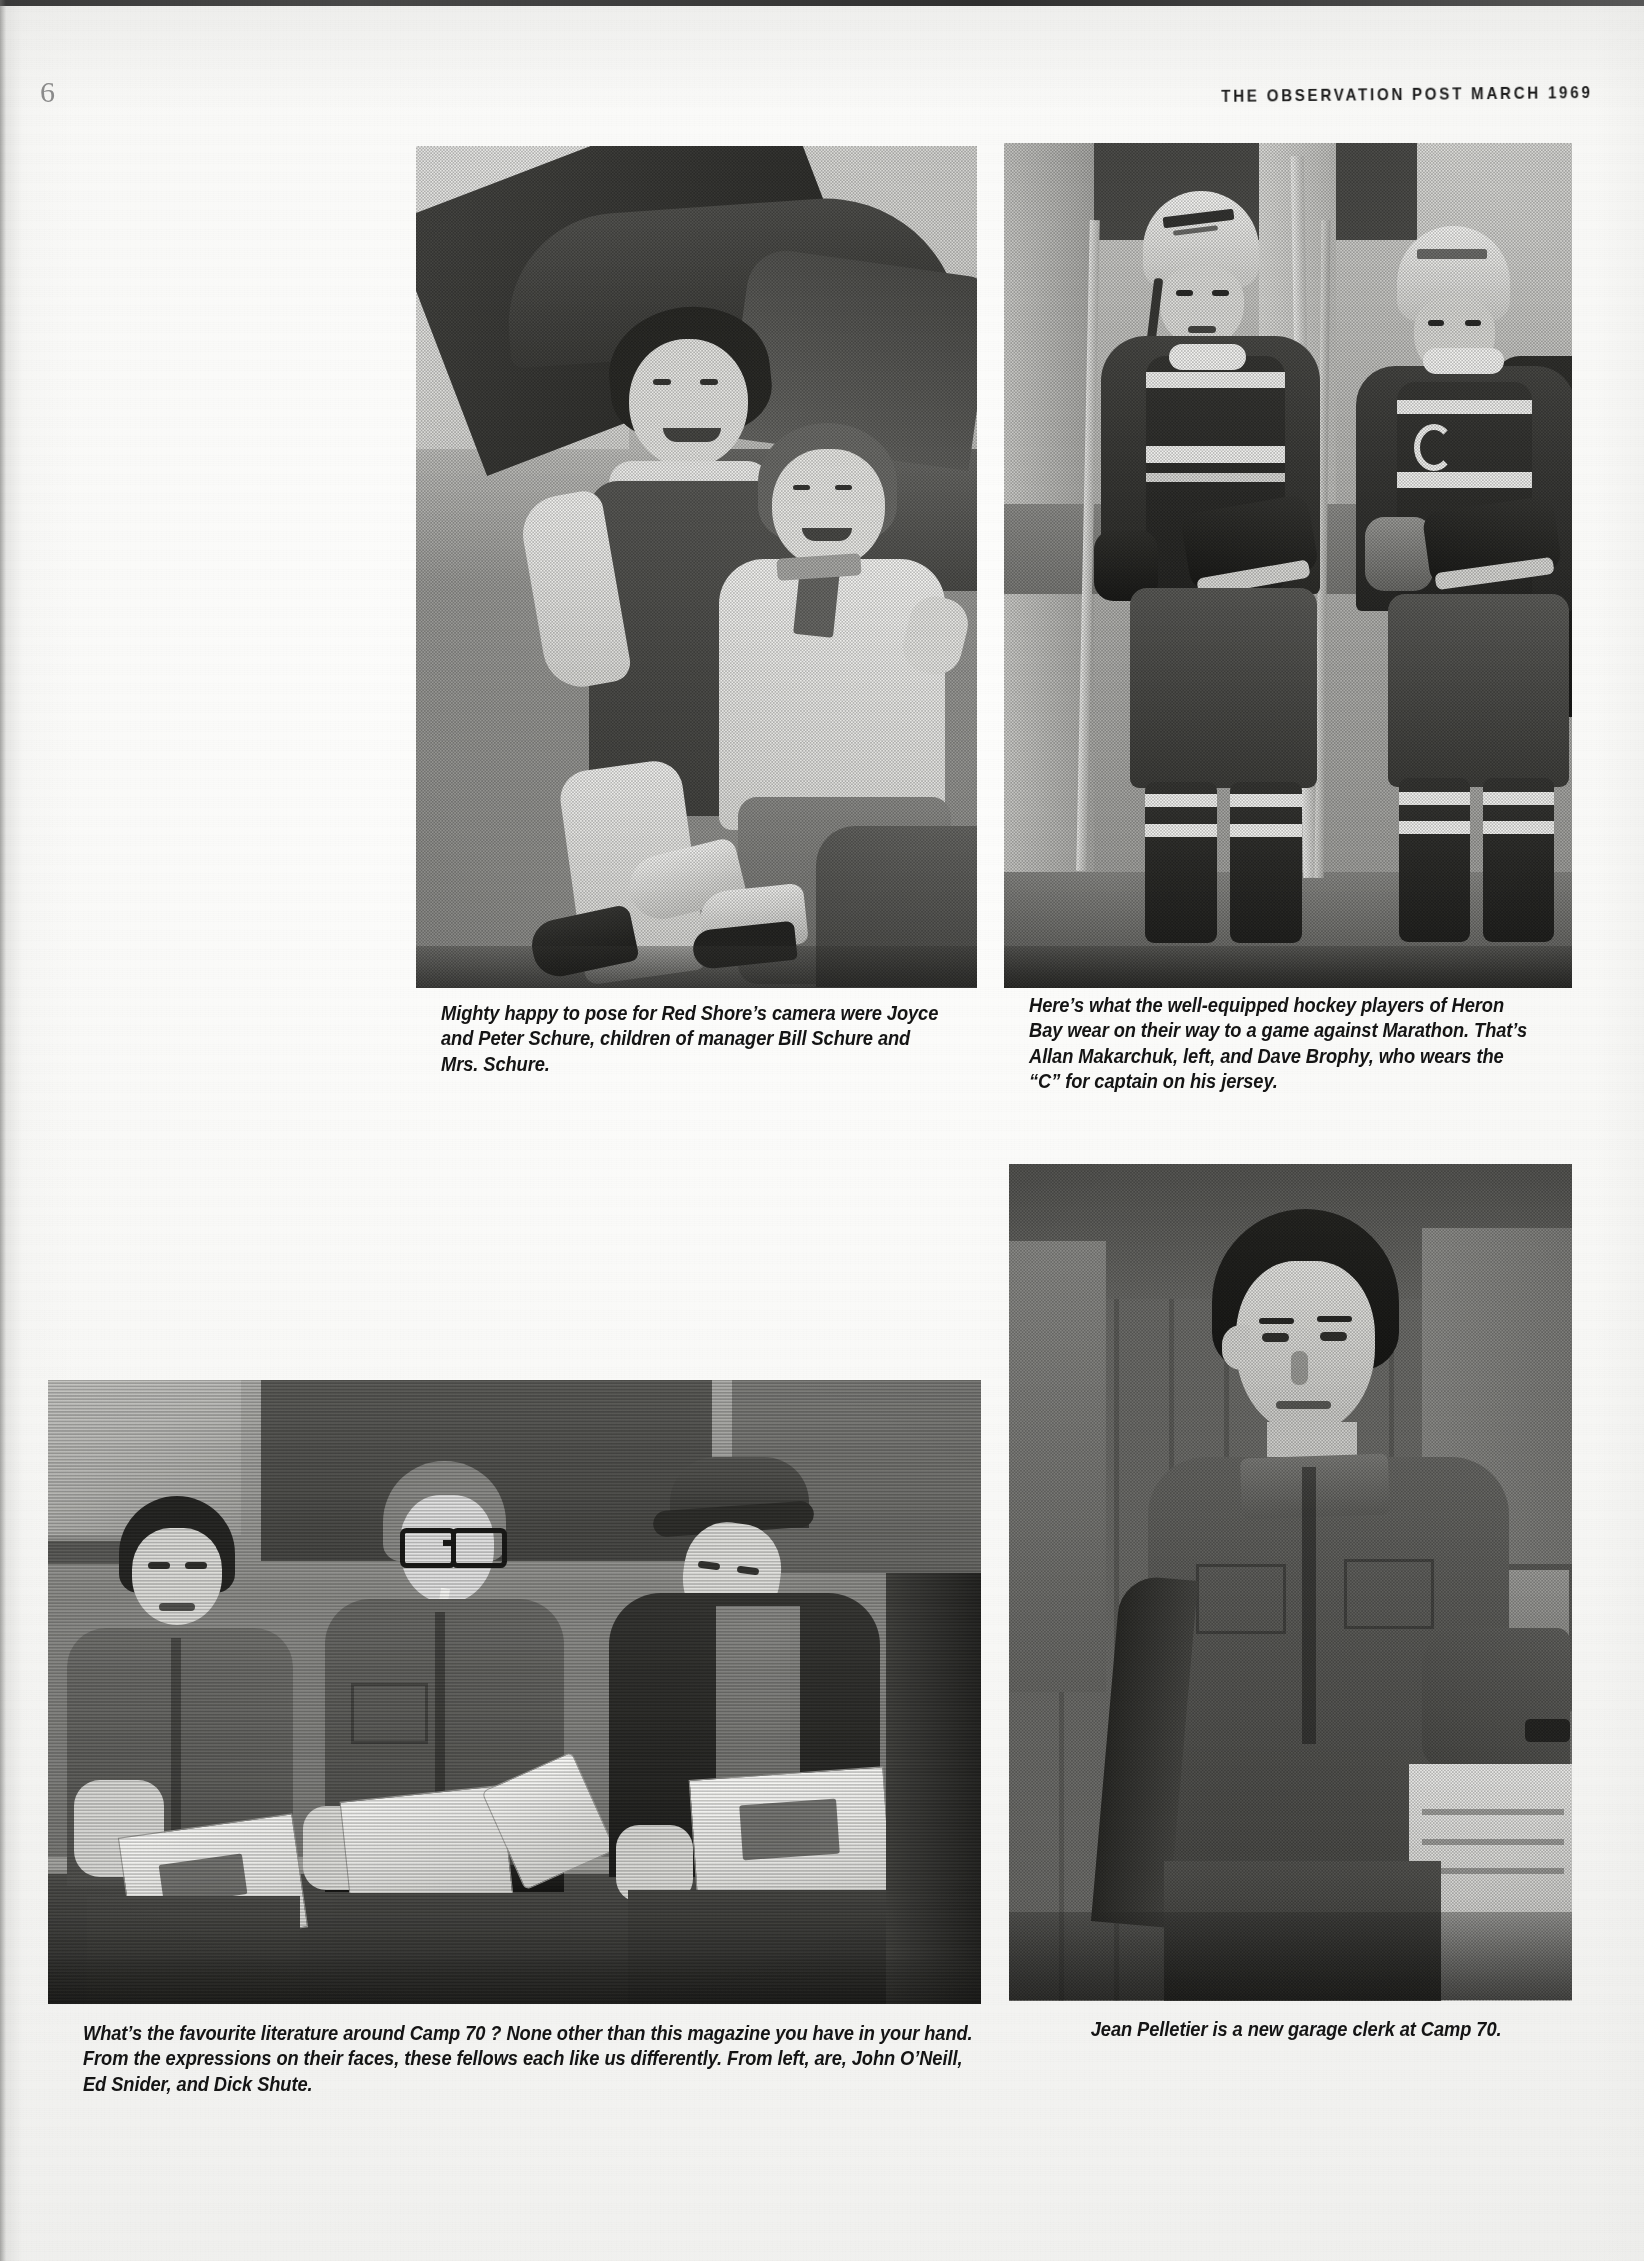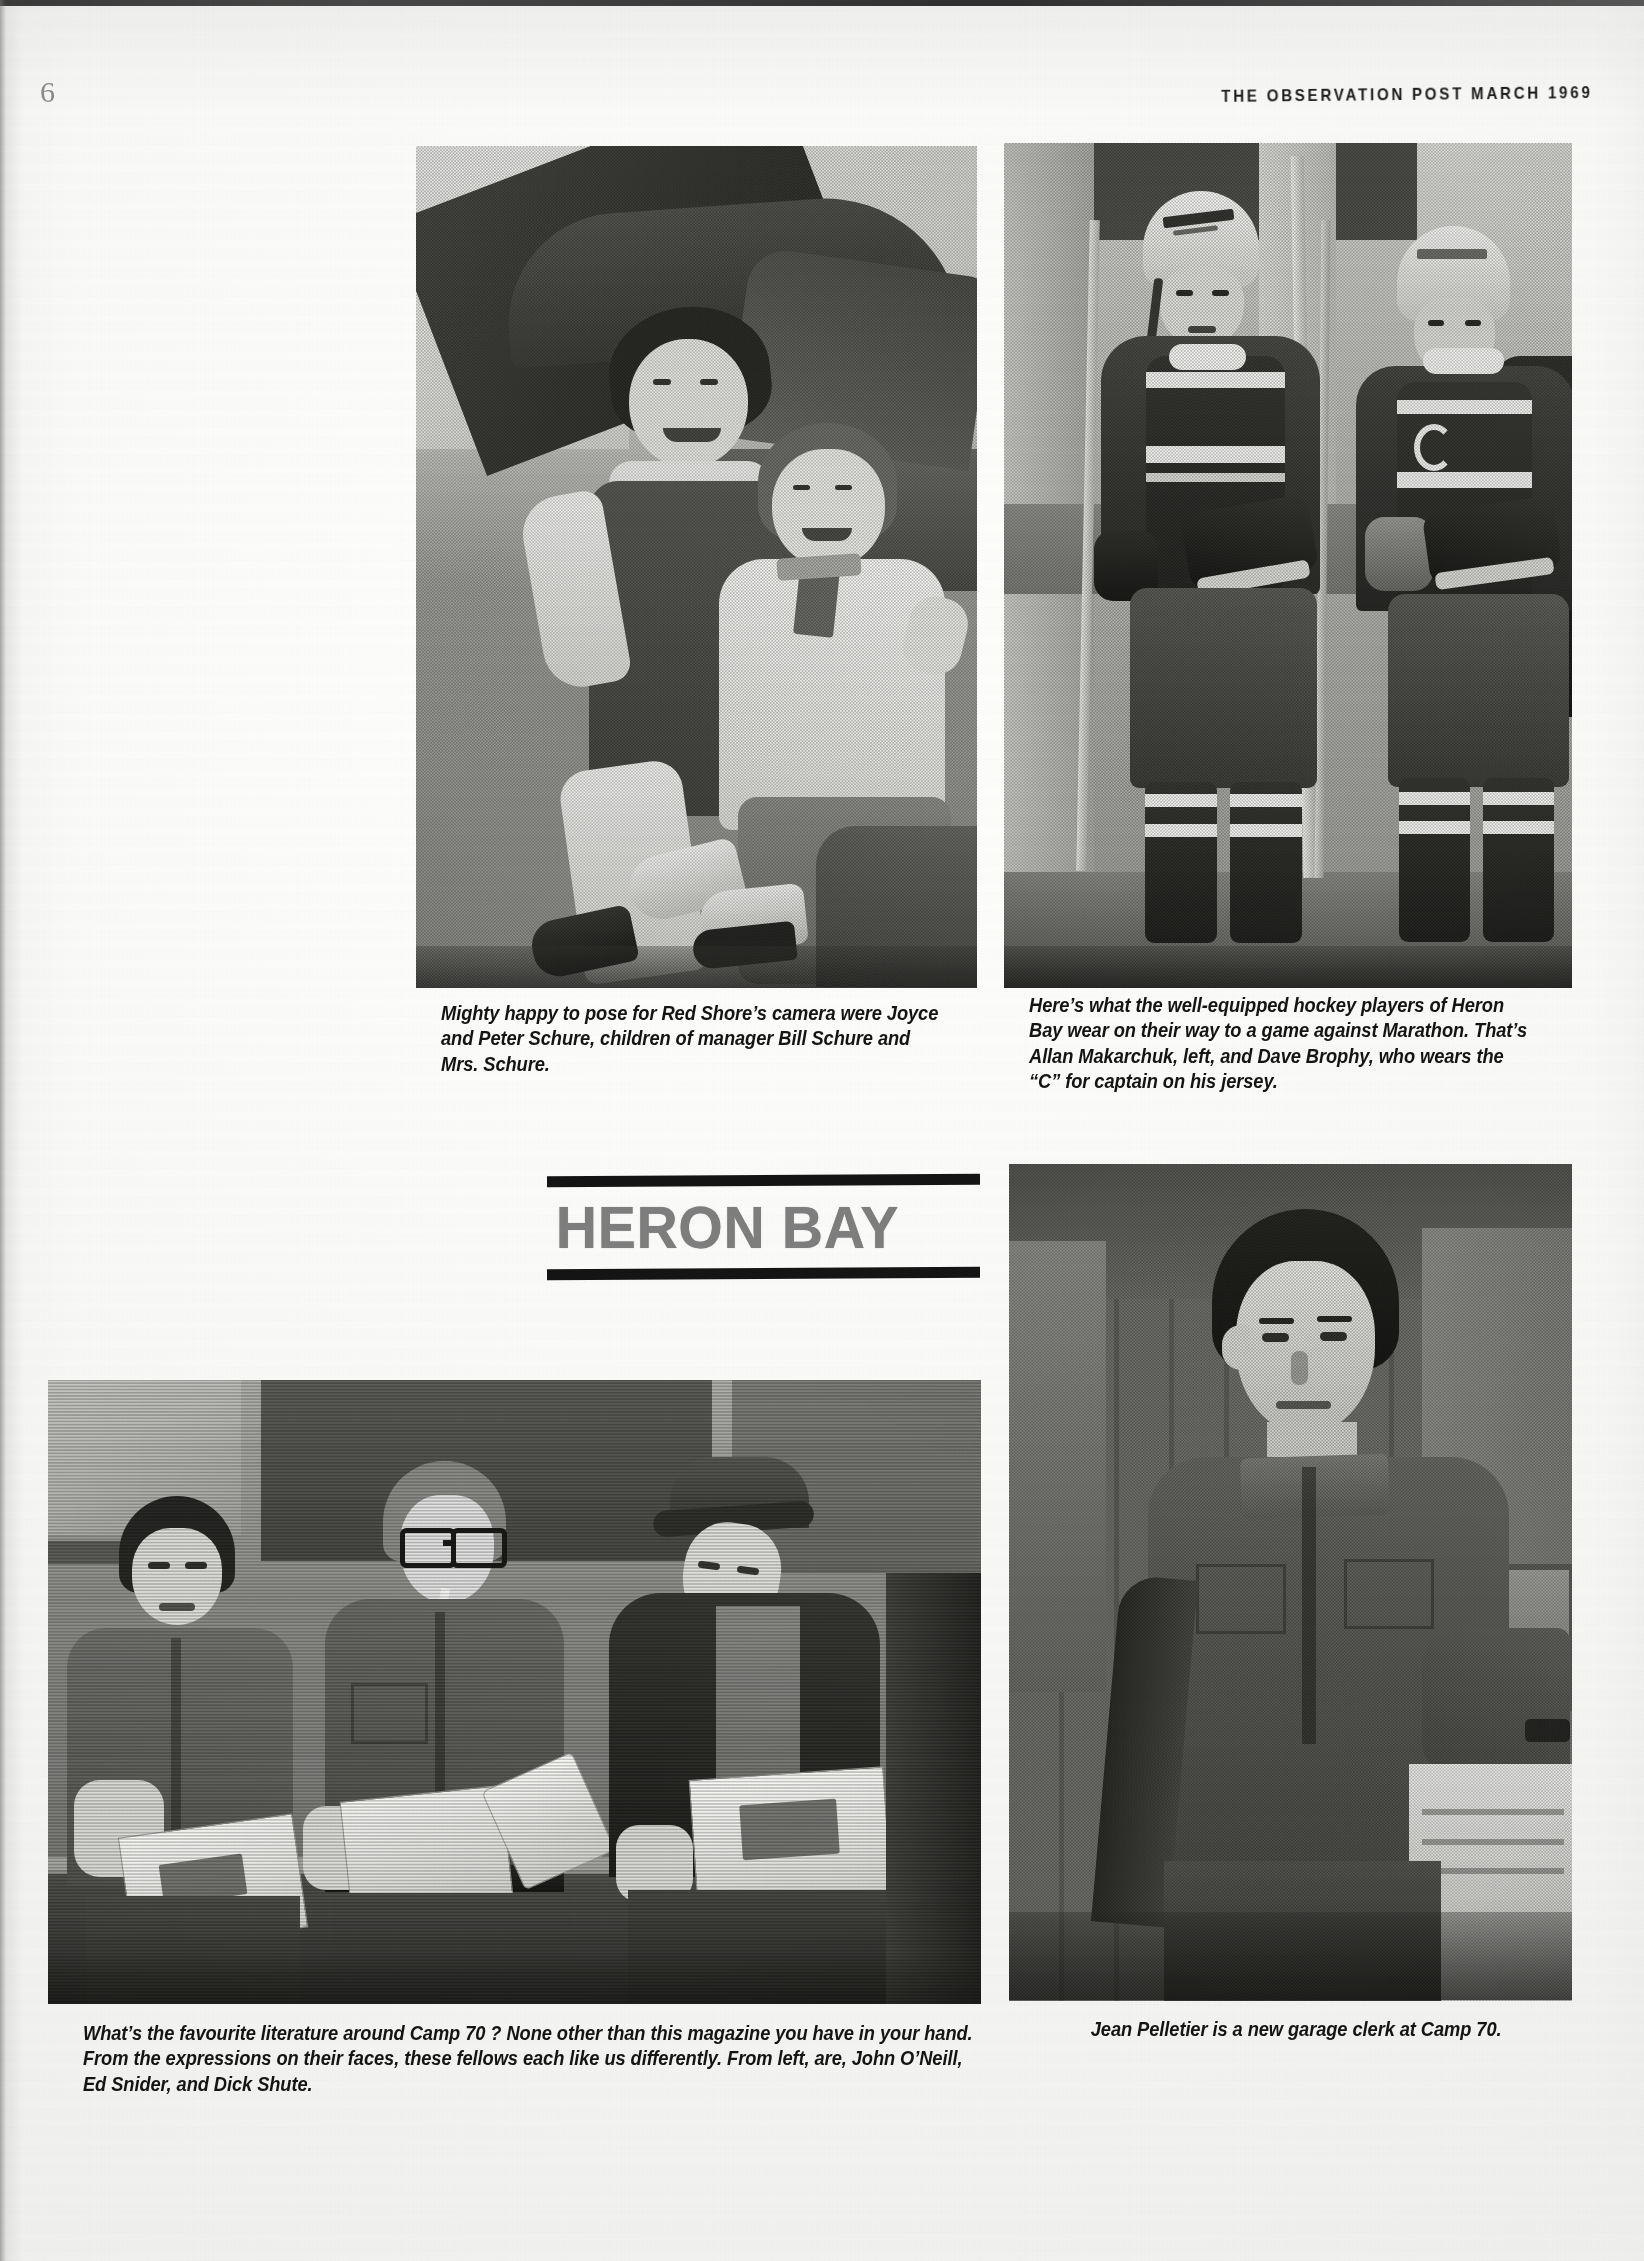--- a/index.html
+++ b/index.html
@@ -371,25 +371,20 @@
            background:linear-gradient(180deg,rgba(50,50,47,.3),rgba(30,30,28,.7));"></div>
     </div>
     <div class="halftone"></div>
     <div class="vignette"></div>
   </div>
 
   <div class="caption" id="caption-children" style="left:441px; top:1001px; width:535px;">Mighty happy to pose for Red Shore’s camera were Joyce and Peter Schure, children of manager Bill Schure and Mrs. Schure.</div>
 
   <div class="caption" id="caption-hockey" style="left:1029px; top:993px; width:542px;">Here’s what the well-equipped hockey players of Heron Bay wear on their way to a game against Marathon. That’s Allan Makarchuk, left, and Dave Brophy, who wears the “C” for captain on his jersey.</div>
 
-  <div id="heron-block">
-    <div class="rule"></div>
-    <div id="heron-title">HERON BAY</div>
-    <div class="rule"></div>
-  </div>
 
   <div class="photo" id="photo-clerk" style="left:1009px; top:1164px; width:563px; height:837px;">
     <div class="scene" style="background:linear-gradient(180deg,#7a7a77 0%,#6d6d6a 45%,#8c8c89 100%);">
 
       <div class="sh" style="left:0; top:0; width:563px; height:837px;
            background:repeating-linear-gradient(90deg,#6e6e6b 0 50px,#5d5d5a 50px 55px);
            opacity:.95;"></div>
       <div class="sh" style="left:0; top:0; width:563px; height:135px;
            background:linear-gradient(180deg,#585855,#6b6b68);"></div>
 

